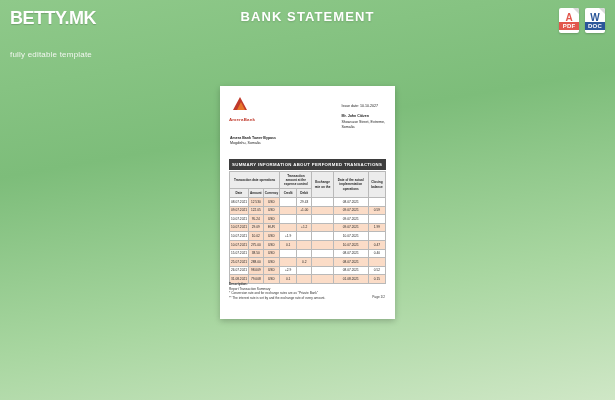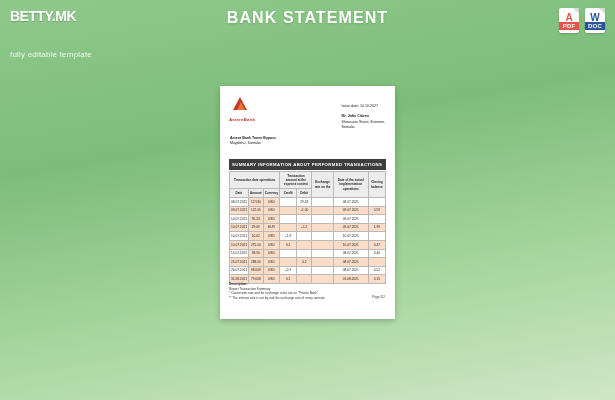--- a/index.html
+++ b/index.html
@@ -15,36 +15,36 @@
     background: linear-gradient(170deg, #8fc98a 0%, #7dbd7a 35%, #a8d6a0 70%, #cfe7c6 100%);
   }
   
   .topbar {
     position: absolute; top: 0; left: 0; right: 0; height: 52px;
   }
   .brand {
     position: absolute; left: 10px; top: 8px;
     color: #ffffff;
     font-weight: bold;
-    font-size: 14px;
+    font-size: 18px;
     letter-spacing: -0.5px;
     text-shadow: 0 1px 1px rgba(0,0,0,.18);
   }
   .subbrand {
     position: absolute; left: 10px; top: 31px;
     color: #f2f7f0;
     font-size: 8px;
     letter-spacing: .2px;
     margin-top: 19px;
   }
   .title {
     position: absolute; left: 0; right: 0; top: 9px;
     text-align: center;
     color: #ffffff;
-    font-size: 16px;
+    font-size: 13px;
     font-weight: bold;
     letter-spacing: 1.1px;
     text-shadow: 0 1px 2px rgba(0,0,0,.15);
   }
   .filetypes {
     position: absolute; right: 10px; top: 8px;
     display: flex; gap: 6px; align-items: flex-start;
   }
   .ficon {
     width: 20px; height: 25px;

